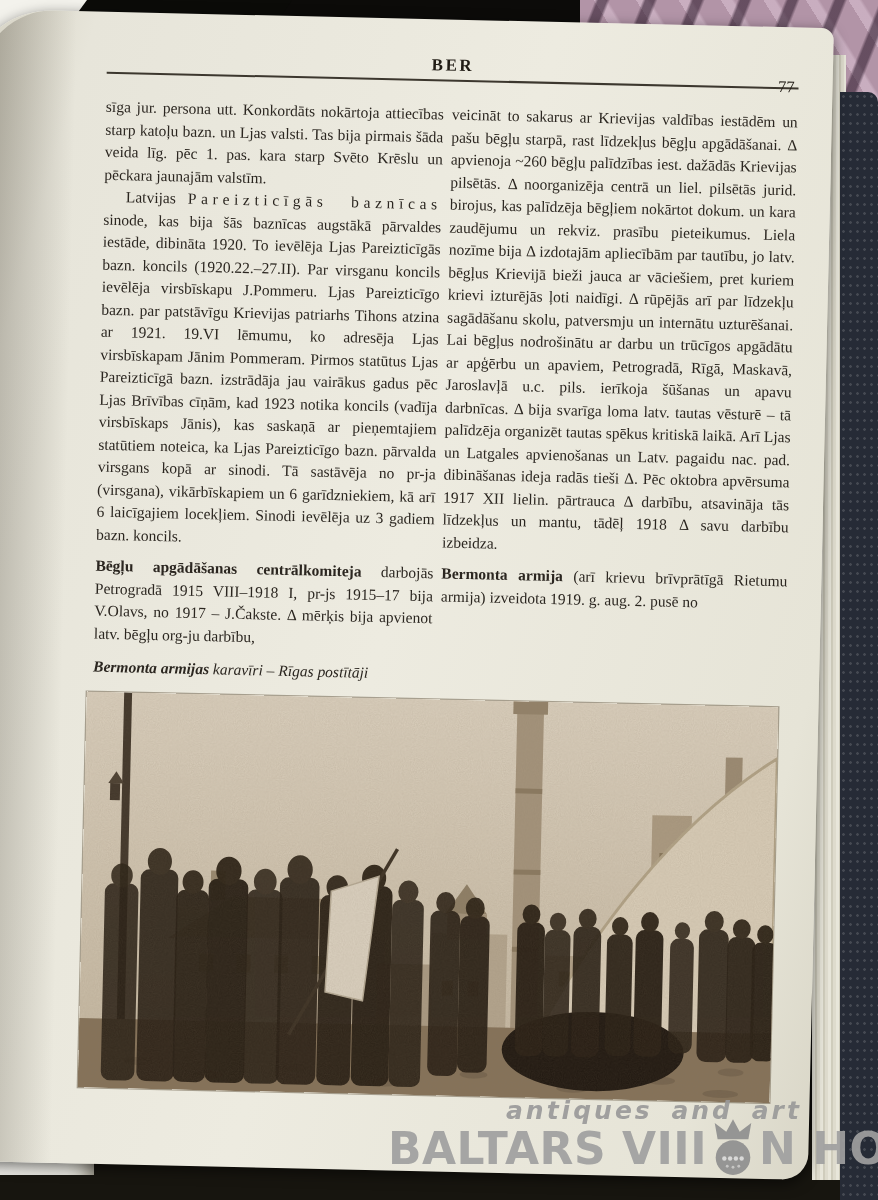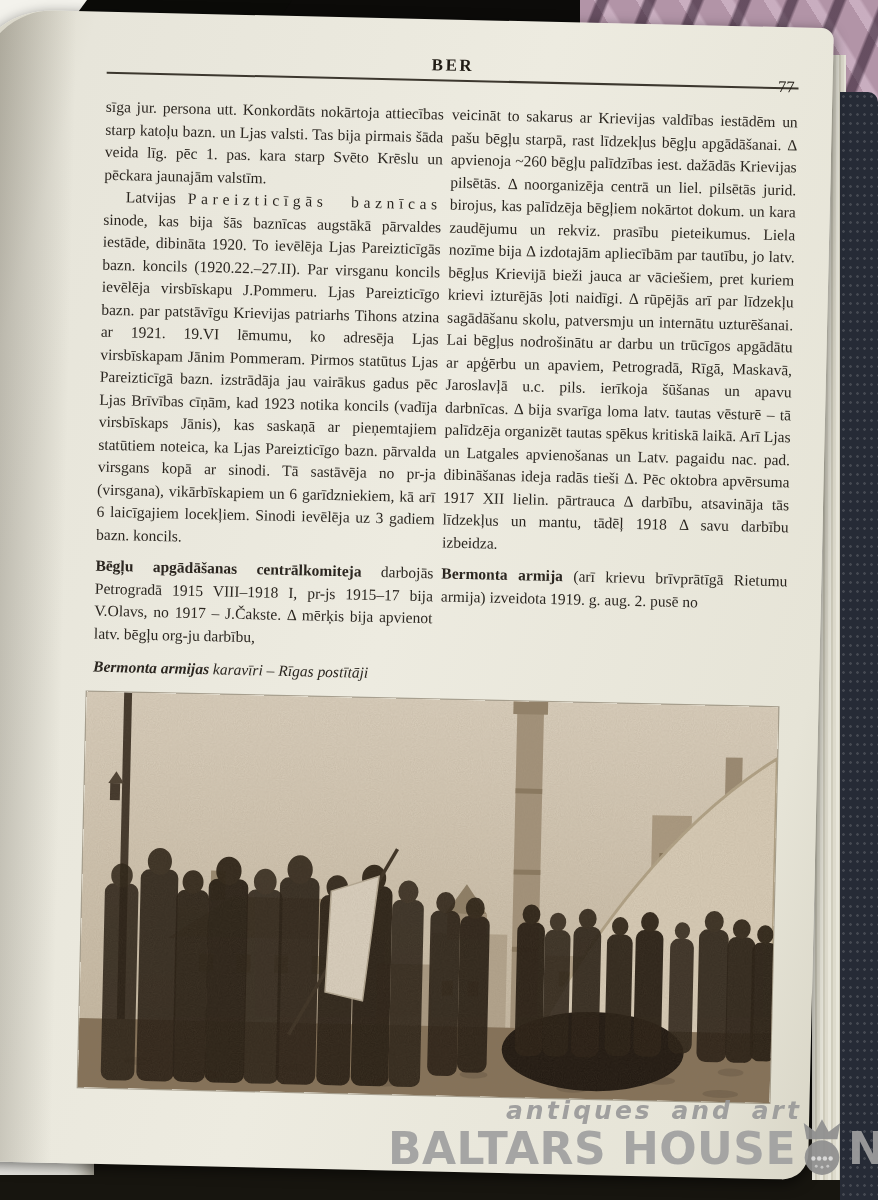--- a/index.html
+++ b/index.html
@@ -319,21 +319,21 @@
       <polygon points="252,196 300,180 286,306 248,298" fill="#ddd3c2" stroke="#b7ab96" stroke-width="1.5"></polygon>
     </g>
 
     <rect x="0" y="0" width="700" height="400" filter="url(#grain)"></rect>
   </svg>
 </div>
 
 <div class="abs" id="watermark">
   <div id="wm-line1">antiques and art</div>
   <div id="wm-brand">
-    <span>BALTARS HOUSE</span>
+    <span>BALTARS VIII</span>
     <svg id="wm-logo" width="50" height="58" viewBox="0 0 52 60">
       <polygon fill="#8f8f8f" points="26,0 33,13 45,4 42,21 10,21 7,4 19,13"></polygon>
       <circle cx="26" cy="40" r="18" fill="#8f8f8f"></circle>
       <g fill="#d9d9d9">
         <circle cx="17" cy="41" r="2.3"></circle>
           <circle cx="23" cy="41" r="2.3"></circle>
           <circle cx="29" cy="41" r="2.3"></circle>
           <circle cx="35" cy="41" r="2.3"></circle>
       </g>
       <g fill="#c4c4c4">

